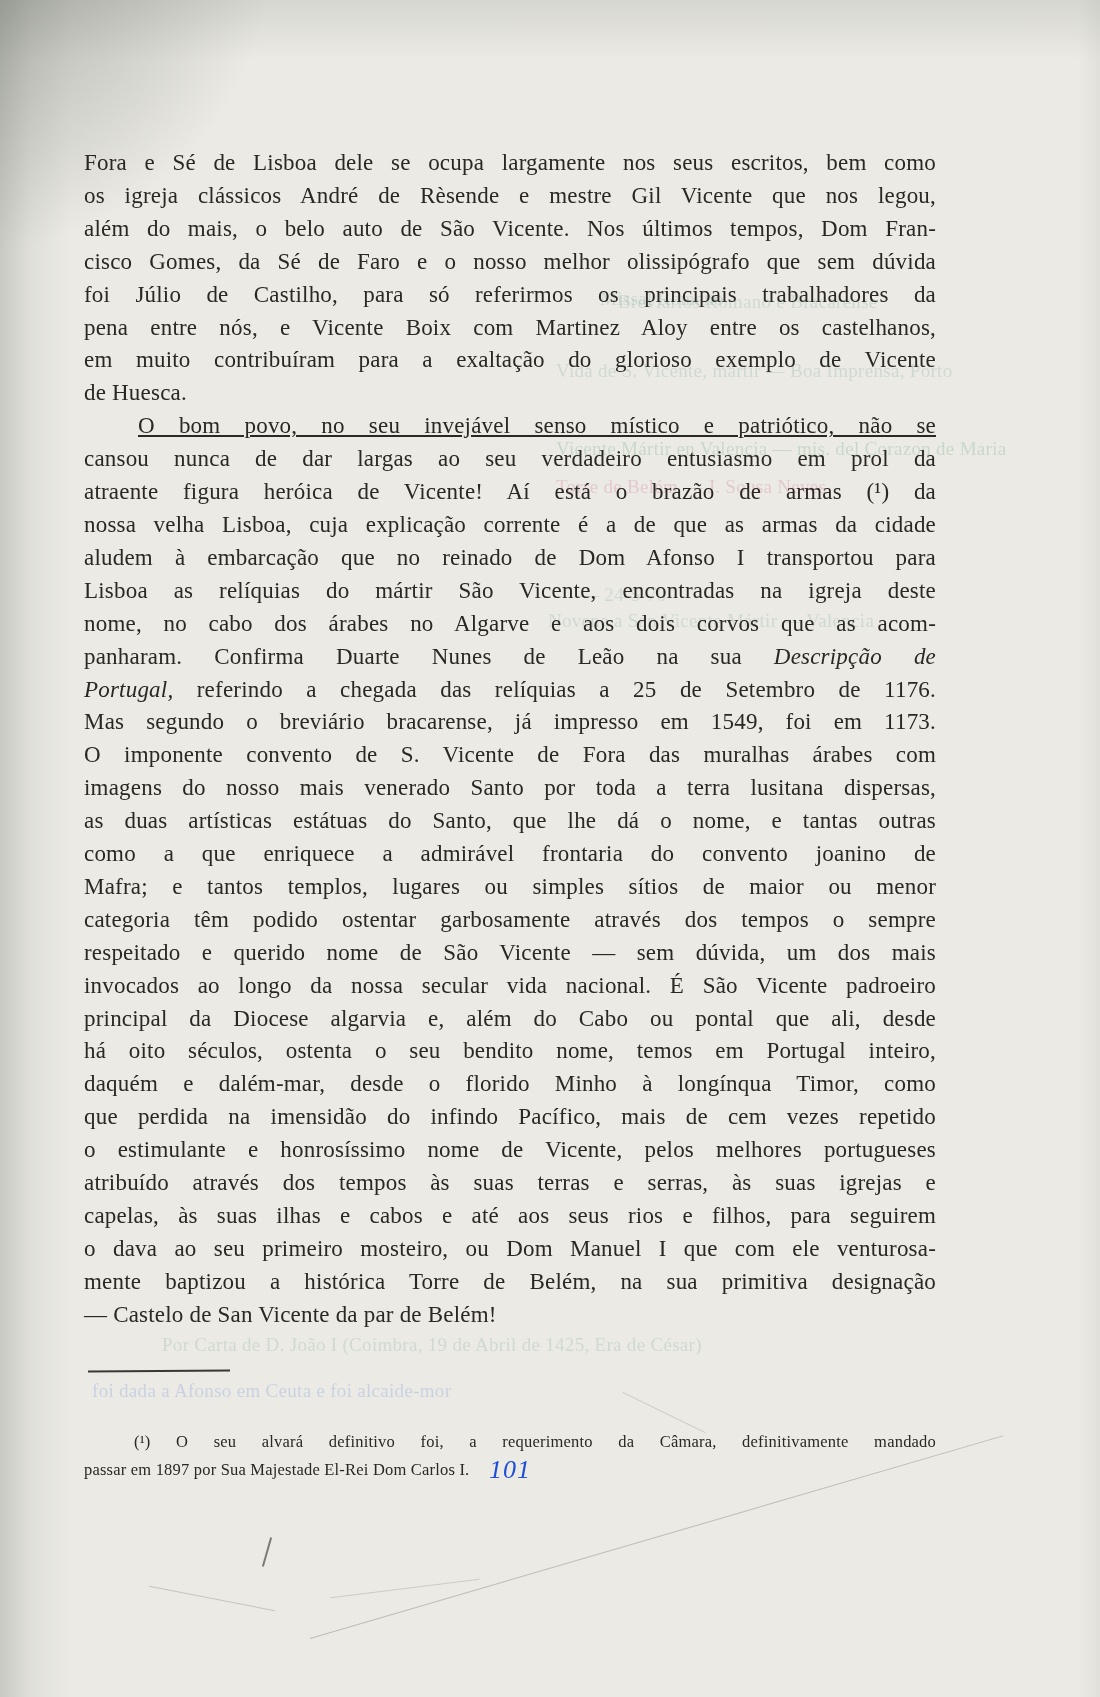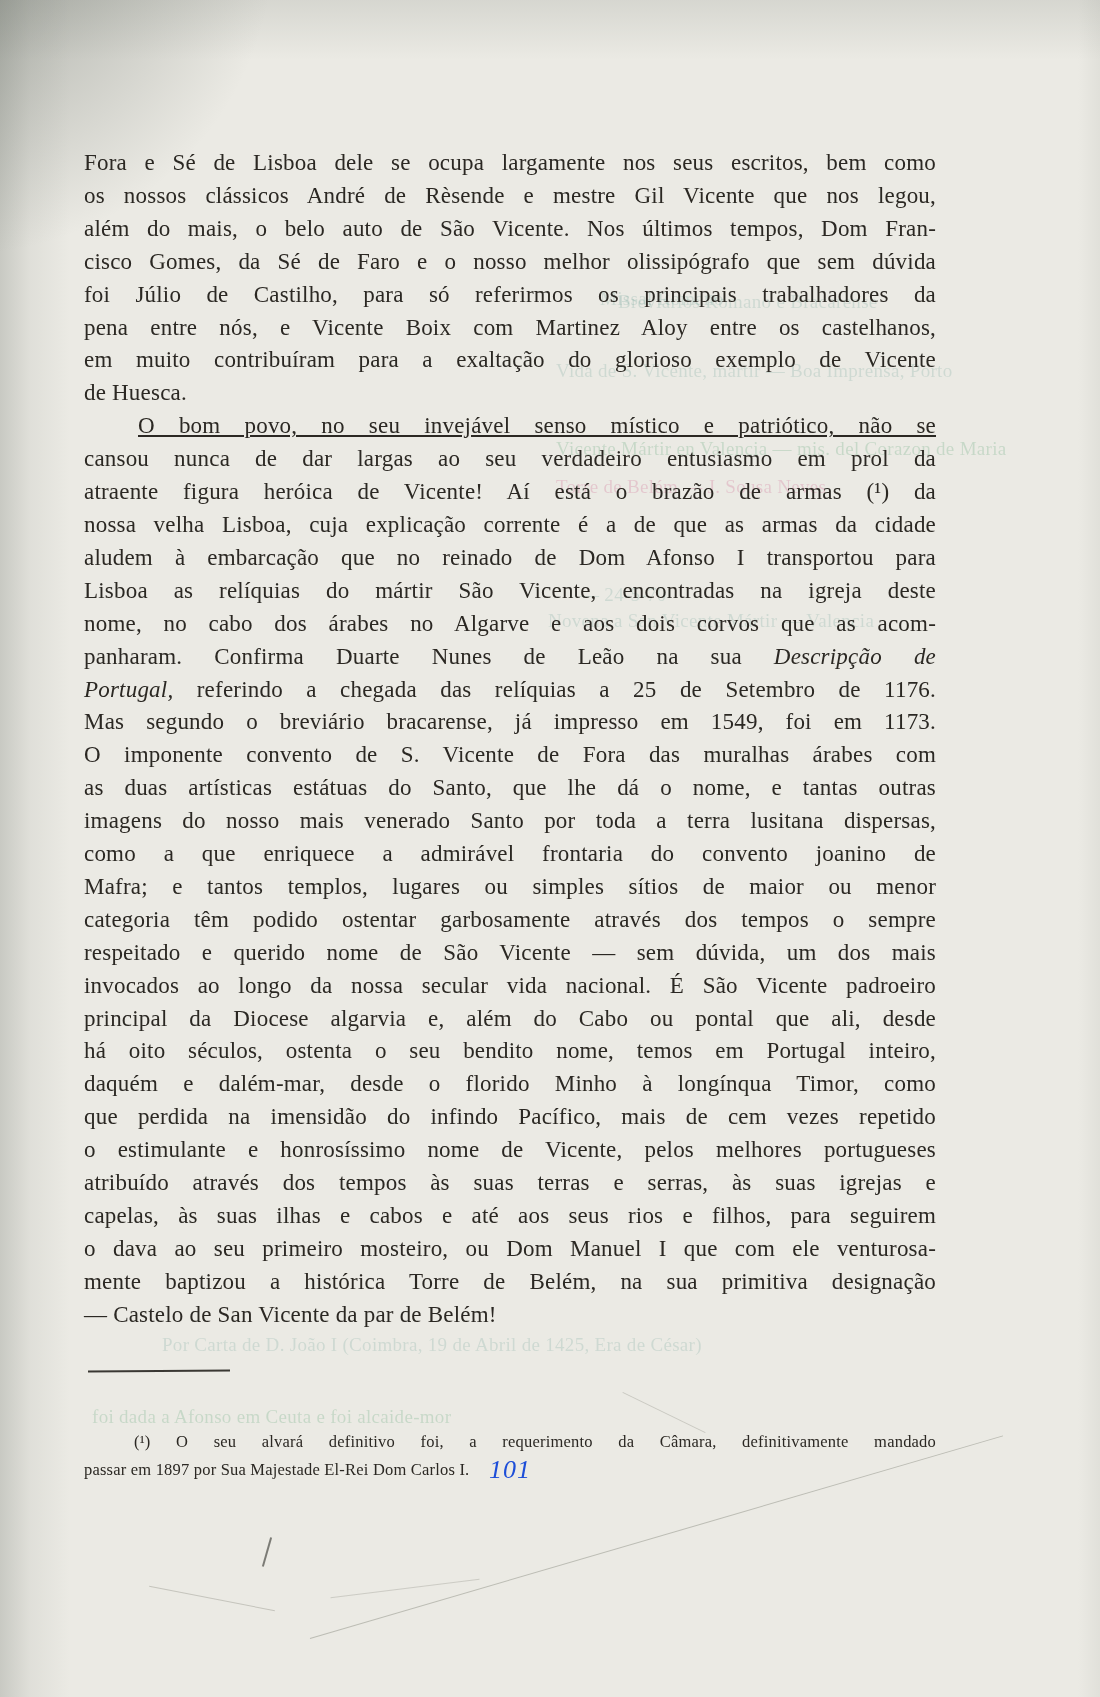--- a/index.html
+++ b/index.html
@@ -90,48 +90,48 @@
 
   <div class="ghost-layer" id="ghost-layer">
       <span class="ghost-line" style="left: 618px; top: 250px; color: rgb(63, 133, 120); margin-top: 41px;">Breviários Romano e Bracarense</span>
       <span class="ghost-line" style="left: 600px; top: 288px; color: rgb(63, 133, 120);">Missal Romano</span>
       <span class="ghost-line" style="left: 556px; top: 360px; color: rgb(63, 133, 120);">Vida de S. Vicente, mártir — Boa Imprensa, Porto</span>
       <span class="ghost-line" style="left: 556px; top: 438px; color: #15803d;">Vicente Mártir en Valencia — mis. del Corazon de Maria</span>
       <span class="ghost-line" style="left: 556px; top: 476px; color: #be185d;">Torre de Belém — J. Sousa Neves</span>
       <span class="ghost-line" style="left: 580px; top: 584px; color: rgb(63, 133, 120);">— 24-5-70</span>
       <span class="ghost-line" style="left: 548px; top: 610px; color: rgb(63, 133, 120);">Novena a San Vicente Mártir — Valencia</span>
       <span class="ghost-line" style="left: 162px; top: 1334px; color: rgb(63, 133, 120);">Por Carta de D. João I (Coimbra, 19 de Abril de 1425, Era de César)</span>
-      <span class="ghost-line" style="left: 92px; top: 1380px; color: #15803d; margin-top: 26px;">foi dada a Afonso em Ceuta e foi alcaide-mor</span>
+      <span class="ghost-line" style="left: 92px; top: 1380px; color: #1d4ed8;">foi dada a Afonso em Ceuta e foi alcaide-mor</span>
     </div>
 
   <div class="body-text" id="body-text" style="color: rgb(43, 40, 35);">
       <div>
         <div class="line"><span>Fora e Sé de Lisboa dele se ocupa largamente nos seus escritos, bem como</span></div>
-        <div class="line"><span>os nossos clássicos André de Rèsende e mestre Gil Vicente que nos legou,</span></div>
+        <div class="line"><span>os igreja clássicos André de Rèsende e mestre Gil Vicente que nos legou,</span></div>
         <div class="line"><span>além do mais, o belo auto de São Vicente.  Nos últimos tempos, Dom Fran-</span></div>
         <div class="line"><span>cisco Gomes, da Sé de Faro e o nosso melhor olissipógrafo que sem dúvida</span></div>
         <div class="line"><span>foi Júlio de Castilho, para só referirmos os principais trabalhadores da</span></div>
         <div class="line"><span>pena entre nós, e Vicente Boix com Martinez Aloy entre os castelhanos,</span></div>
         <div class="line"><span>em muito contribuíram para a exaltação do glorioso exemplo de Vicente</span></div>
         <div class="line last"><span>de Huesca.</span></div>
       </div>
       <div>
         <div class="line" style="text-indent: 54px; text-decoration: underline;"><span>O bom povo, no seu invejável senso místico e patriótico, não se</span></div>
         <div class="line"><span>cansou nunca de dar largas ao seu verdadeiro entusiasmo em prol da</span></div>
         <div class="line"><span>atraente figura heróica de Vicente!  Aí está o brazão de armas (¹) da</span></div>
         <div class="line"><span>nossa velha Lisboa, cuja explicação corrente é a de que as armas da cidade</span></div>
         <div class="line"><span>aludem à embarcação que no reinado de Dom Afonso I transportou para</span></div>
         <div class="line"><span>Lisboa as relíquias do mártir São Vicente, encontradas na igreja deste</span></div>
         <div class="line"><span>nome, no cabo dos árabes no Algarve e aos dois corvos que as acom-</span></div>
         <div class="line"><span>panharam.  Confirma Duarte Nunes de Leão na sua </span><span class="it">Descripção de</span></div>
         <div class="line"><span class="it">Portugal,</span><span> referindo a chegada das relíquias a 25 de Setembro de 1176.</span></div>
         <div class="line"><span>Mas segundo o breviário bracarense, já impresso em 1549, foi em 1173.</span></div>
         <div class="line"><span>O imponente convento de S. Vicente de Fora das muralhas árabes com</span></div>
+        <div class="line"><span>imagens do nosso mais venerado Santo por toda a terra lusitana dispersas,</span></div>
         <div class="line"><span>as duas artísticas estátuas do Santo, que lhe dá o nome, e tantas outras</span></div>
-        <div class="line"><span>imagens do nosso mais venerado Santo por toda a terra lusitana dispersas,</span></div>
         <div class="line"><span>como a que enriquece a admirável frontaria do convento joanino de</span></div>
         <div class="line"><span>Mafra; e tantos templos, lugares ou simples sítios de maior ou menor</span></div>
         <div class="line"><span>categoria têm podido ostentar garbosamente através dos tempos o sempre</span></div>
         <div class="line"><span>respeitado e querido nome de São Vicente — sem dúvida, um dos mais</span></div>
         <div class="line"><span>invocados ao longo da nossa secular vida nacional.  É São Vicente padroeiro</span></div>
         <div class="line"><span>principal da Diocese algarvia e, além do Cabo ou pontal que ali, desde</span></div>
         <div class="line"><span>há oito séculos, ostenta o seu bendito nome, temos em Portugal inteiro,</span></div>
         <div class="line"><span>daquém e dalém-mar, desde o florido Minho à longínqua Timor, como</span></div>
         <div class="line"><span>que perdida na imensidão do infindo Pacífico, mais de cem vezes repetido</span></div>
         <div class="line"><span>o estimulante e honrosíssimo nome de Vicente, pelos melhores portugueses</span></div>

